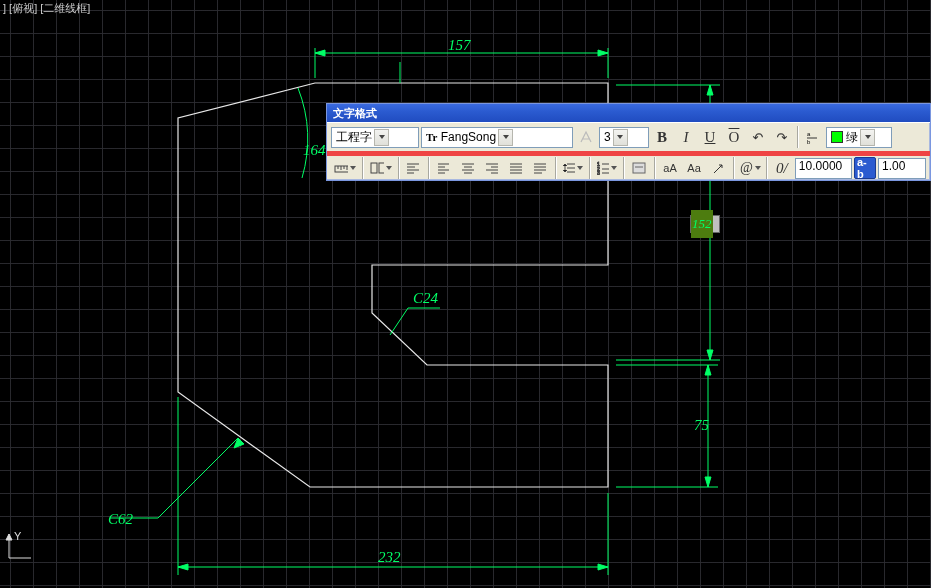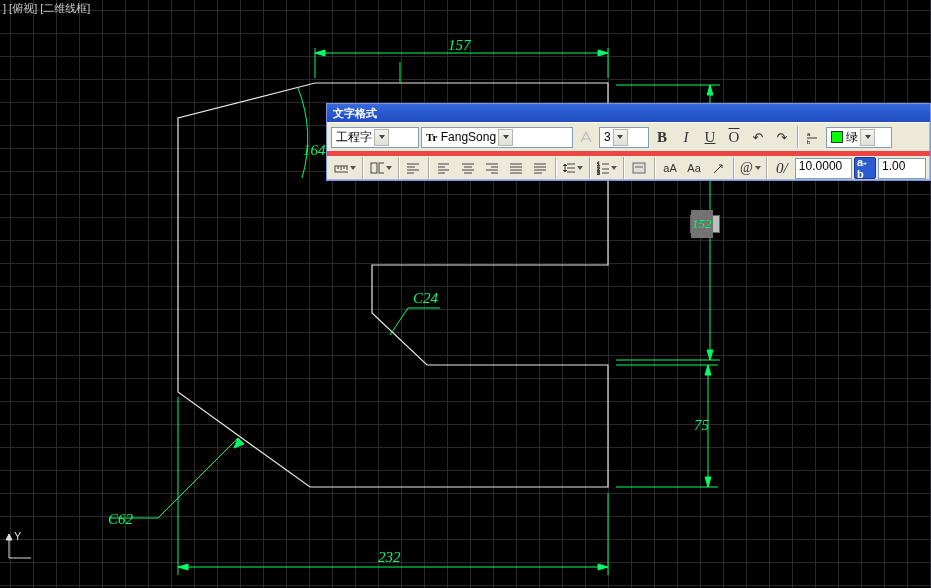--- a/index.html
+++ b/index.html
@@ -12,21 +12,21 @@
   linear-gradient(to right, rgba(45,45,50,.9) 1px, transparent 1px),
   linear-gradient(to bottom, rgba(45,45,50,.9) 1px, transparent 1px);
   background-size: 23px 23px; background-position: 10px 10px; }
 .drawing { position: absolute; inset: 0; }
 .dim { fill: #00ff66; font: italic 15px "Times New Roman", serif; }
 .annot { fill: #00ff66; font: italic 15px "Times New Roman", serif; }
 
 
 .text-edit { position: absolute; top: 215px; left: 690px; width: 30px; height: 18px;
   background: #bfbfbf; border: 1px solid #666; display: flex; align-items: center; }
-.text-edit span { background: #737373; color: #00ff66; font: italic 13px "Times New Roman"; padding: 6px 1px; }
+.text-edit span { background: #4d7c0f; color: #00ff66; font: italic 13px "Times New Roman"; padding: 6px 1px; }
 
 
 .tab-label { position: absolute; top: -1px; left: 0; color: #ccc; font-size: 11px; padding: 2px 3px; }
 
 
 .ucs { position: absolute; left: 5px; bottom: 28px; width: 28px; height: 30px; }
 
 
 .watermark { position: absolute; right: 10px; bottom: 24px;
   background: rgba(30,60,120,.65); color: #fff; padding: 10px 14px 8px 14px;

